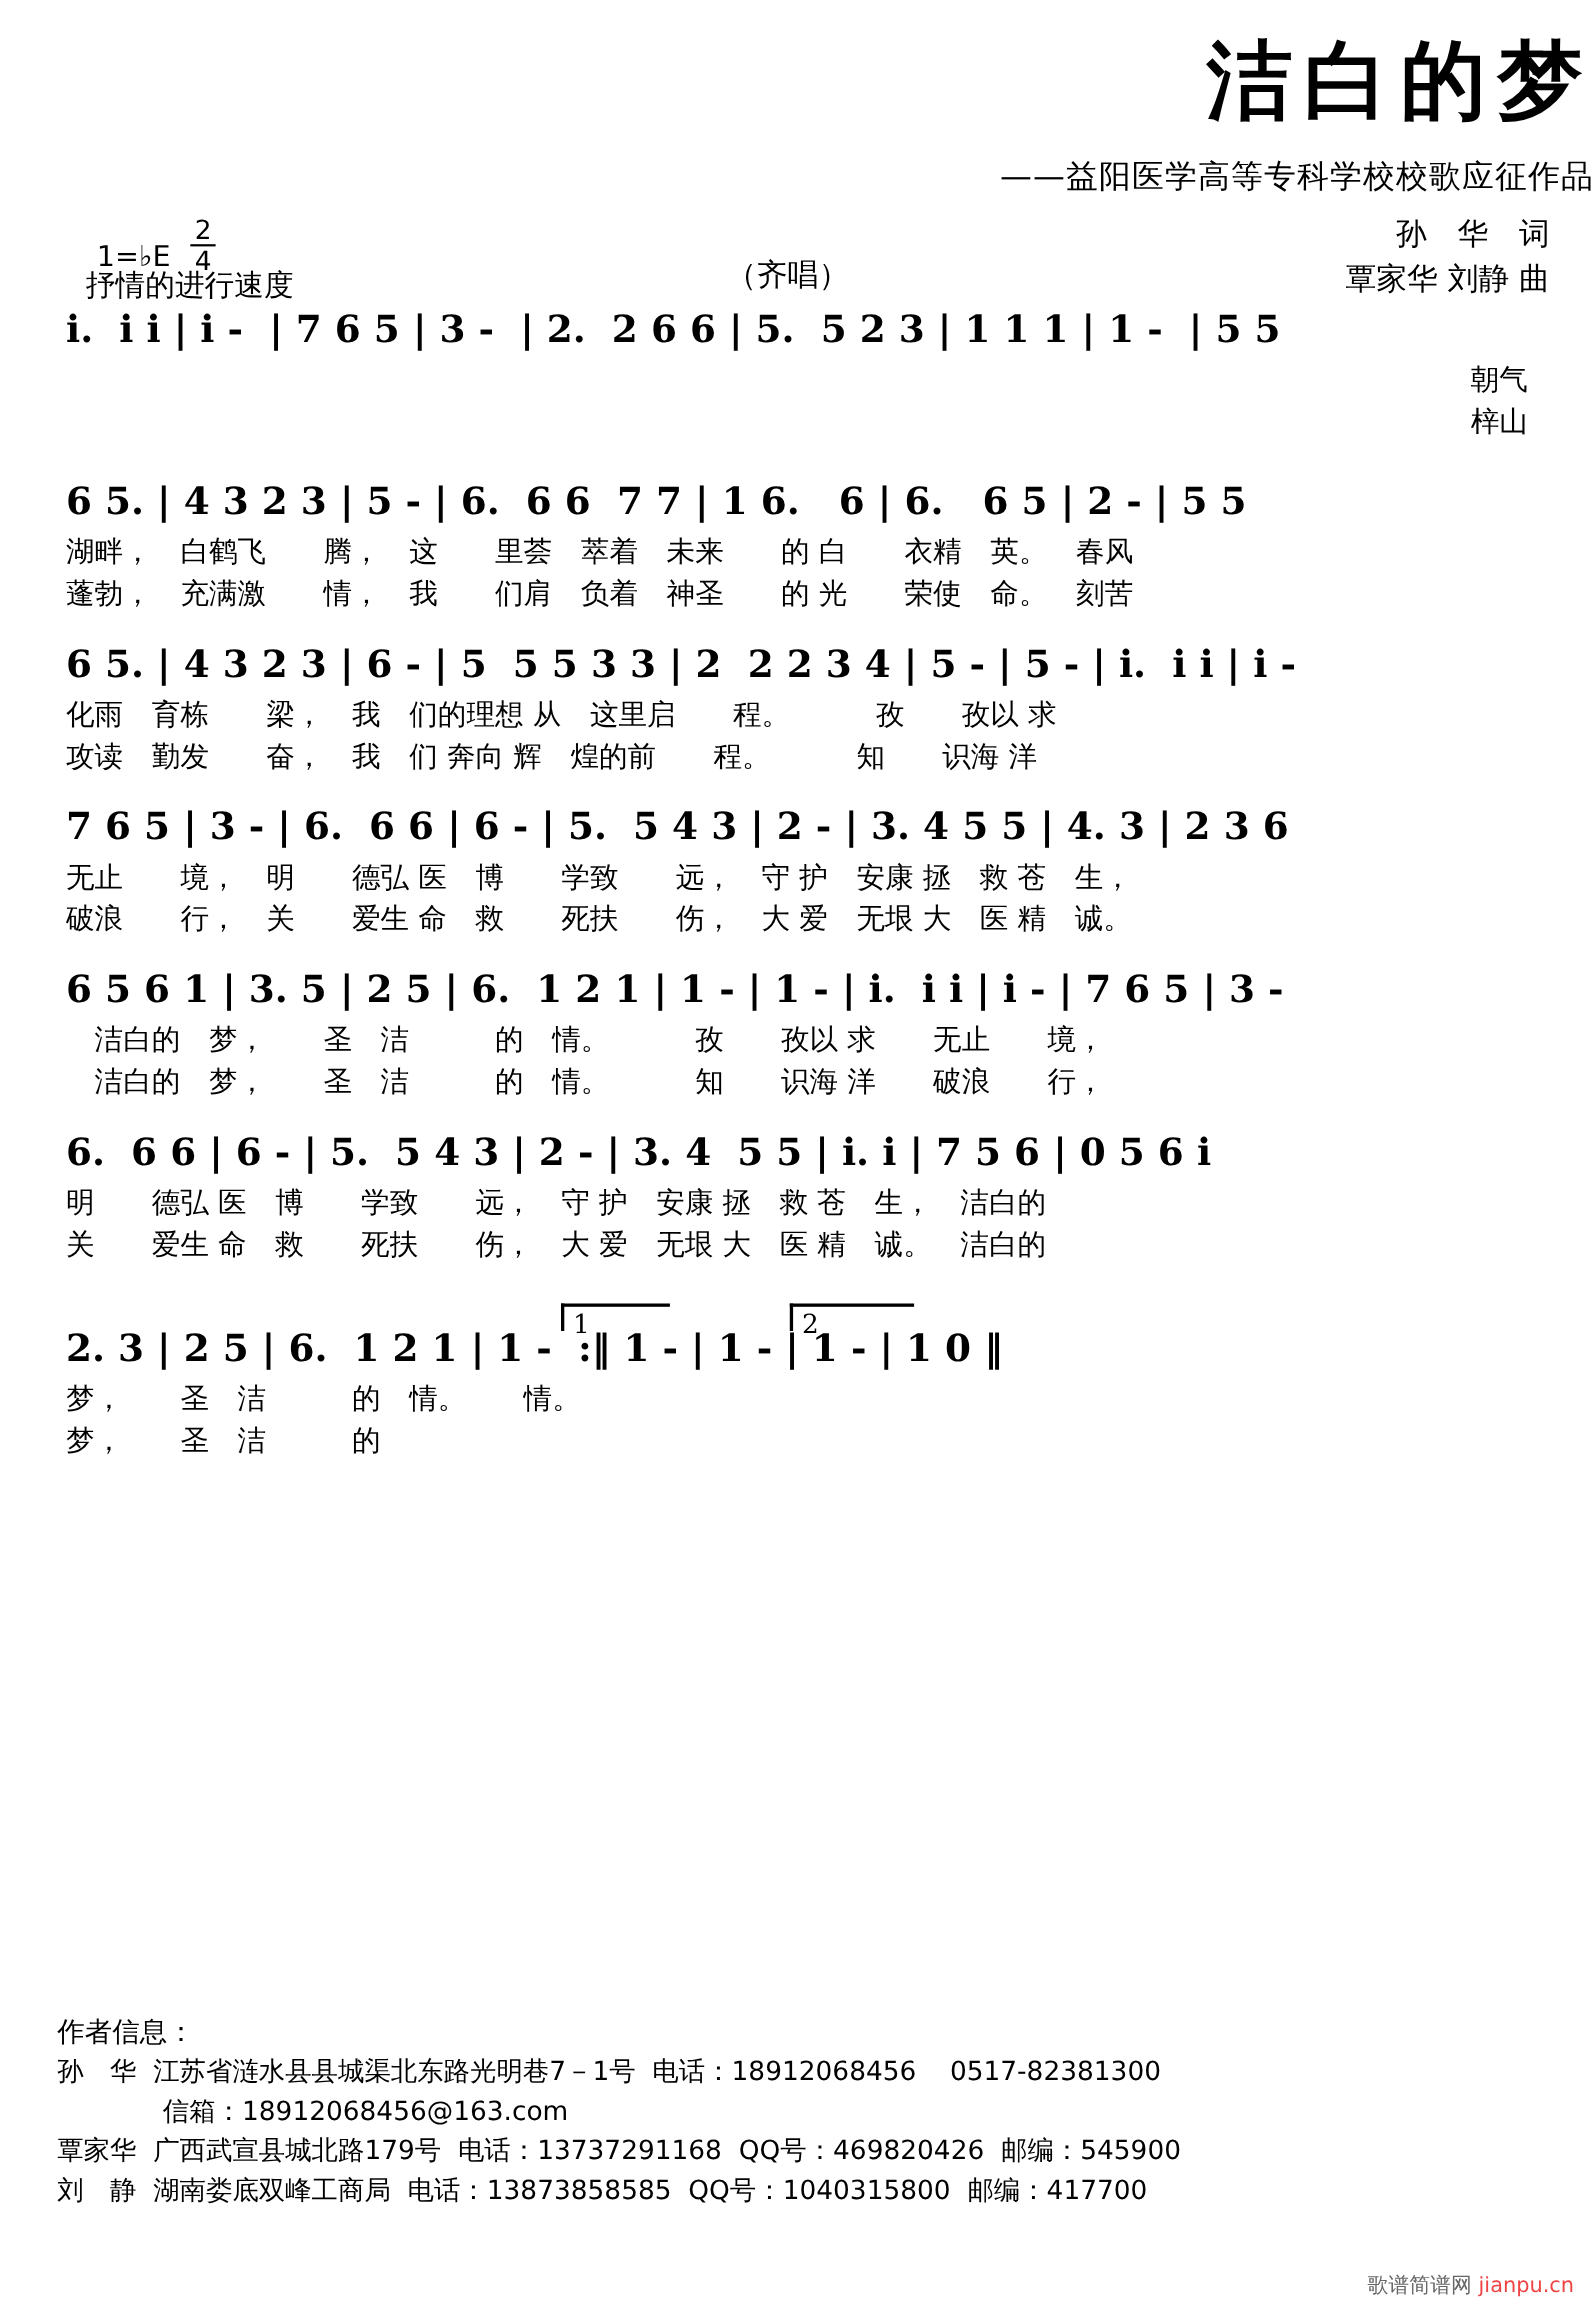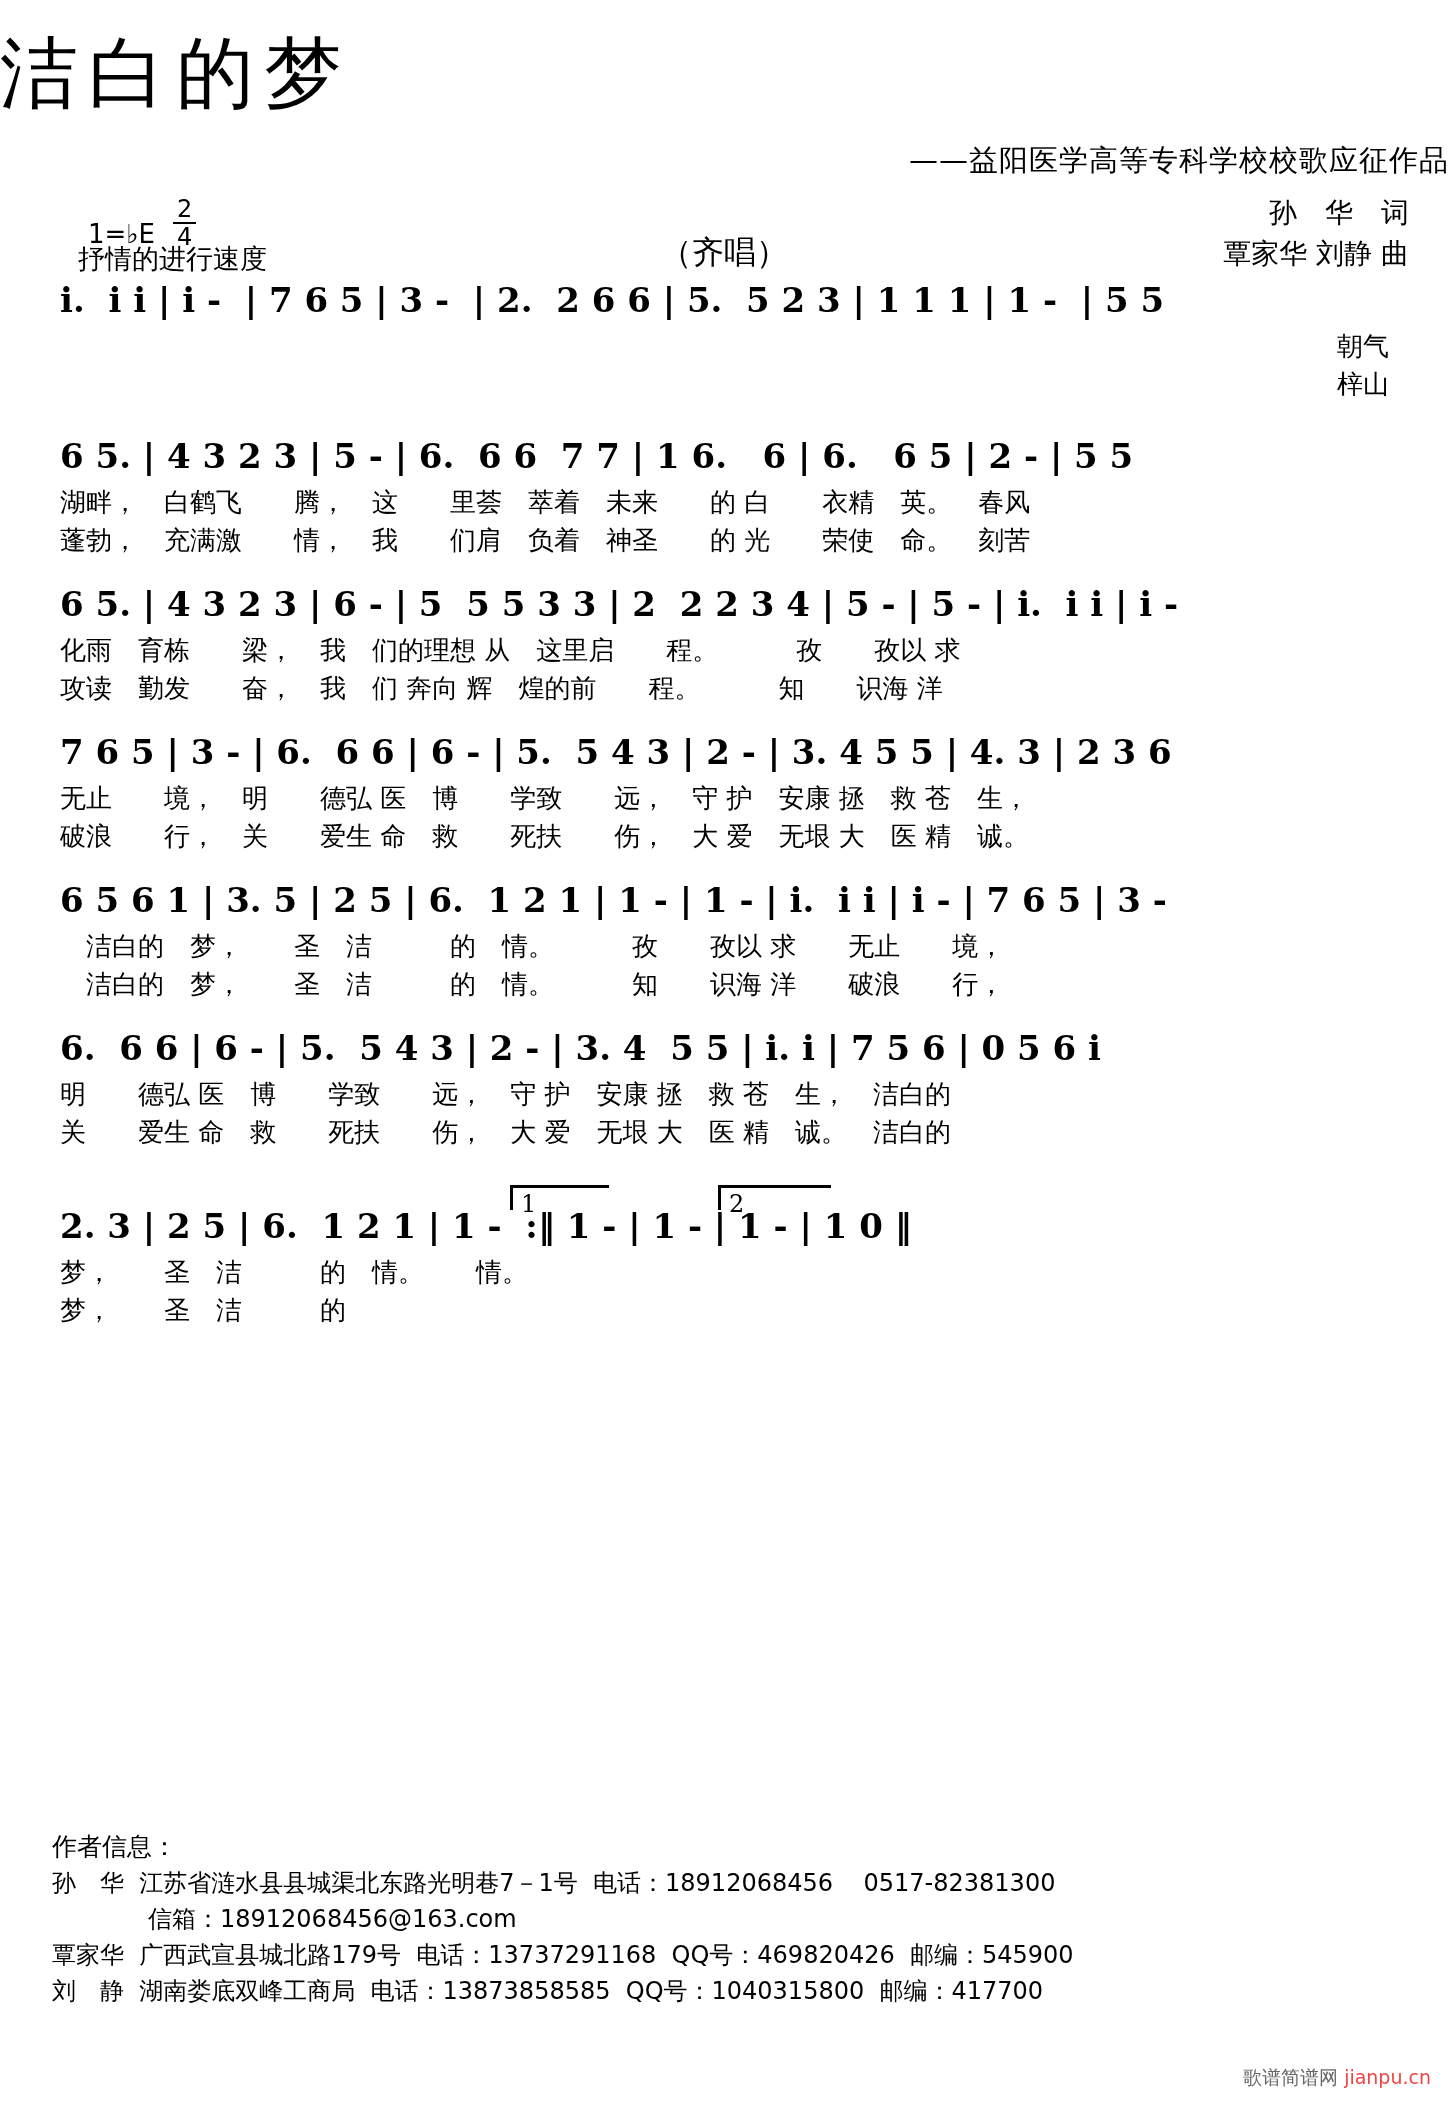--- a/index.html
+++ b/index.html
@@ -1,23 +1,23 @@
 <!DOCTYPE html>
 <html><head>
 <meta charset="utf-8">
 <style>
   html,body{margin:0;padding:0;background:#ffffff;}
   body{width:1449px;height:2105px;font-family:"Liberation Serif", serif;color:#000;}
   .sheet{position:relative;width:1449px;height:2105px;overflow:hidden;}
 
   
   .title{
-    text-align:left;
+    text-align:right;
     font-family:"DejaVu Sans", sans-serif;
-    font-weight:normal;
+    font-weight:bold;
     font-size:78px;
     letter-spacing:10px;
     margin-top:22px;
   }
   .subtitle{
     text-align:right;
     font-family:"DejaVu Sans", sans-serif;
     font-size:29px;
     margin-top:14px;
     letter-spacing:1px;
@@ -38,21 +38,21 @@
   .frac .den{display:block;padding-top:1px;}
   .tempo{
     position:absolute;left:78px;top:54px;
     font-family:"DejaVu Sans", sans-serif;
     font-size:27px;
     text-align:center;
   }
   .style-mark{
     position:absolute;left:660px;top:44px;
     font-family:"DejaVu Sans", sans-serif;
-    font-size:32px;
+    font-size:28px;
   }
   .credits{
     position:absolute;right:40px;top:6px;
     font-family:"DejaVu Sans", sans-serif;
     font-size:28px;
     text-align:right;
     line-height:1.45;
     width:420px;
   }
   .credits .ln{display:block;white-space:pre;}

